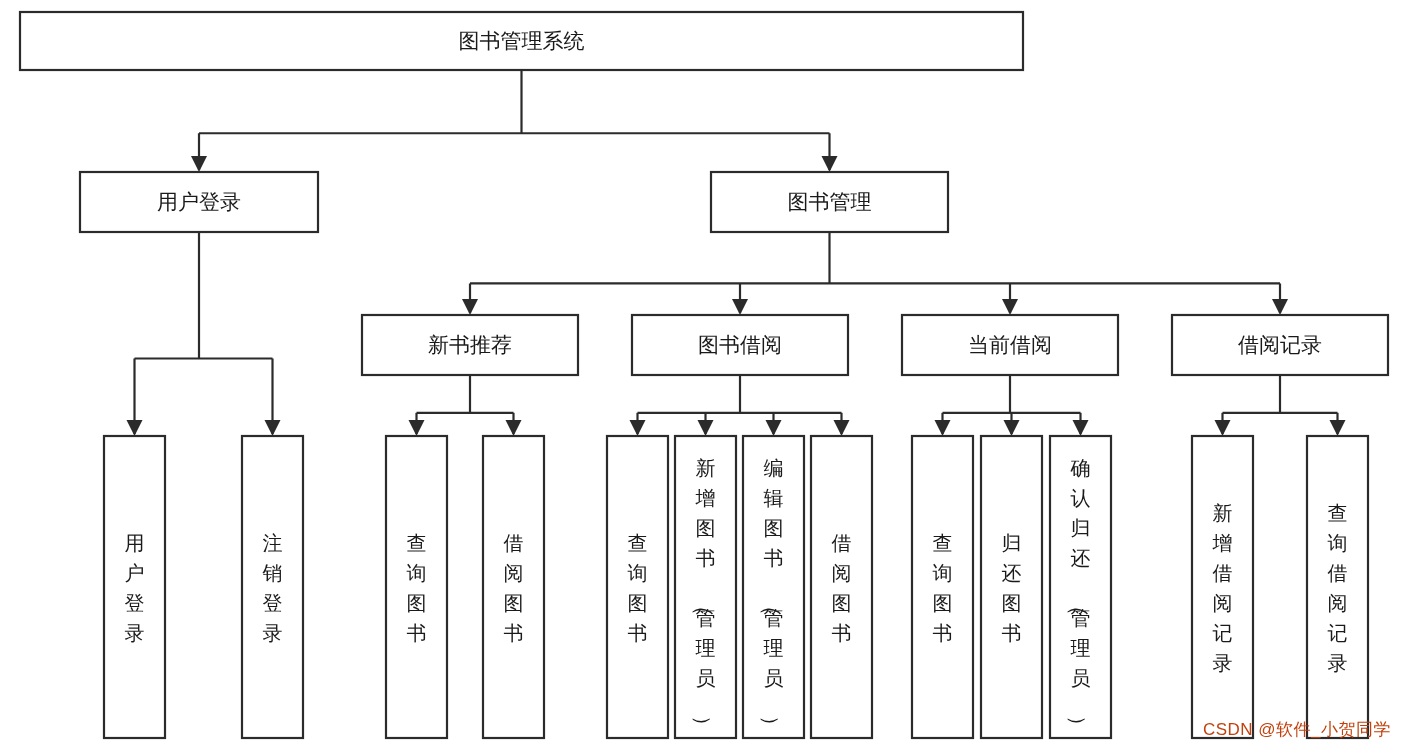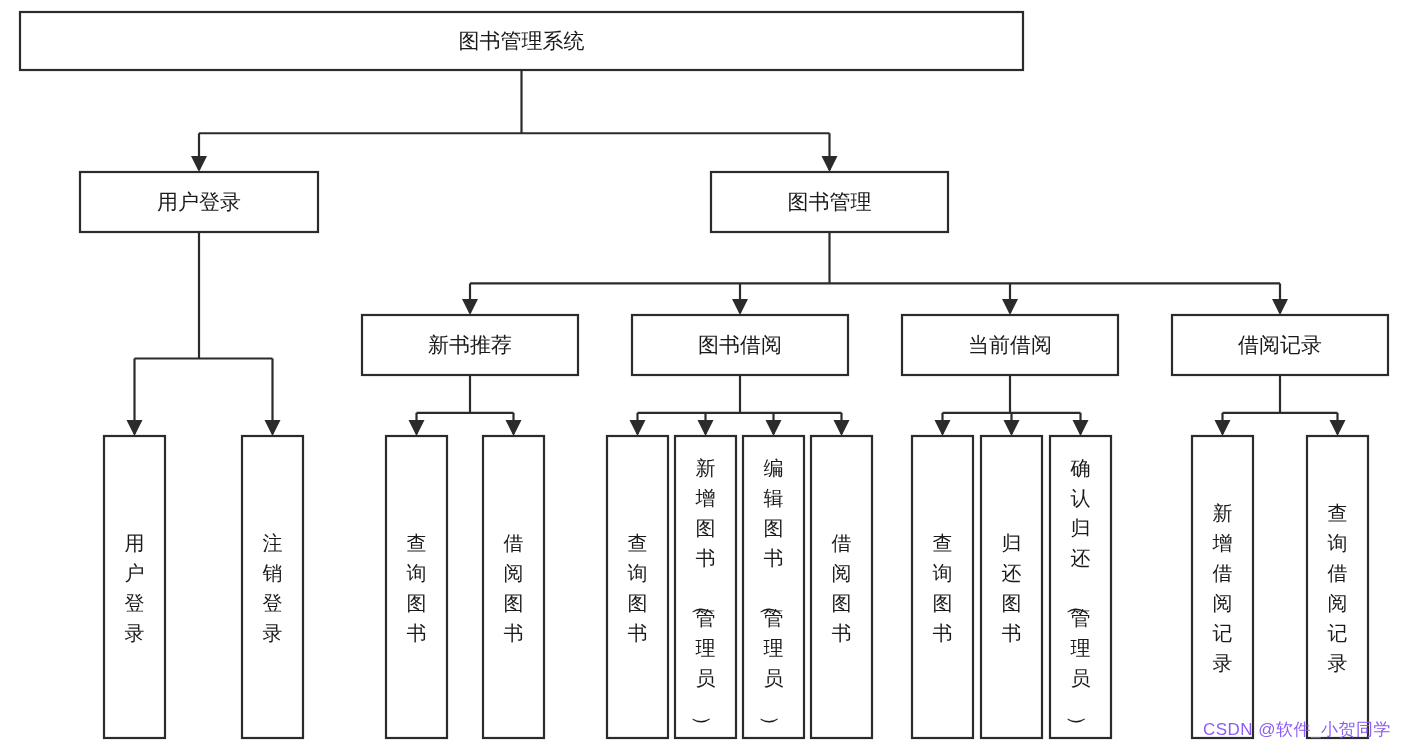--- a/index.html
+++ b/index.html
@@ -55,21 +55,21 @@
     font-size: 20px;
     fill: #1a1a1a;
     text-anchor: middle;
   }
   .watermark {
     position: absolute;
     right: 14px;
     bottom: 6px;
     font-family: "Liberation Sans", "DejaVu Sans", sans-serif;
     font-size: 17px;
-    color: #8b5cf6;
+    color: #c2410c;
     white-space: nowrap;
     letter-spacing: 0.5px;
     pointer-events: none;
   }
 </style>
 </head>
 <body>
 
 <div id="diagram-root">
   <svg id="flow-svg" viewBox="0 0 1405 747">

